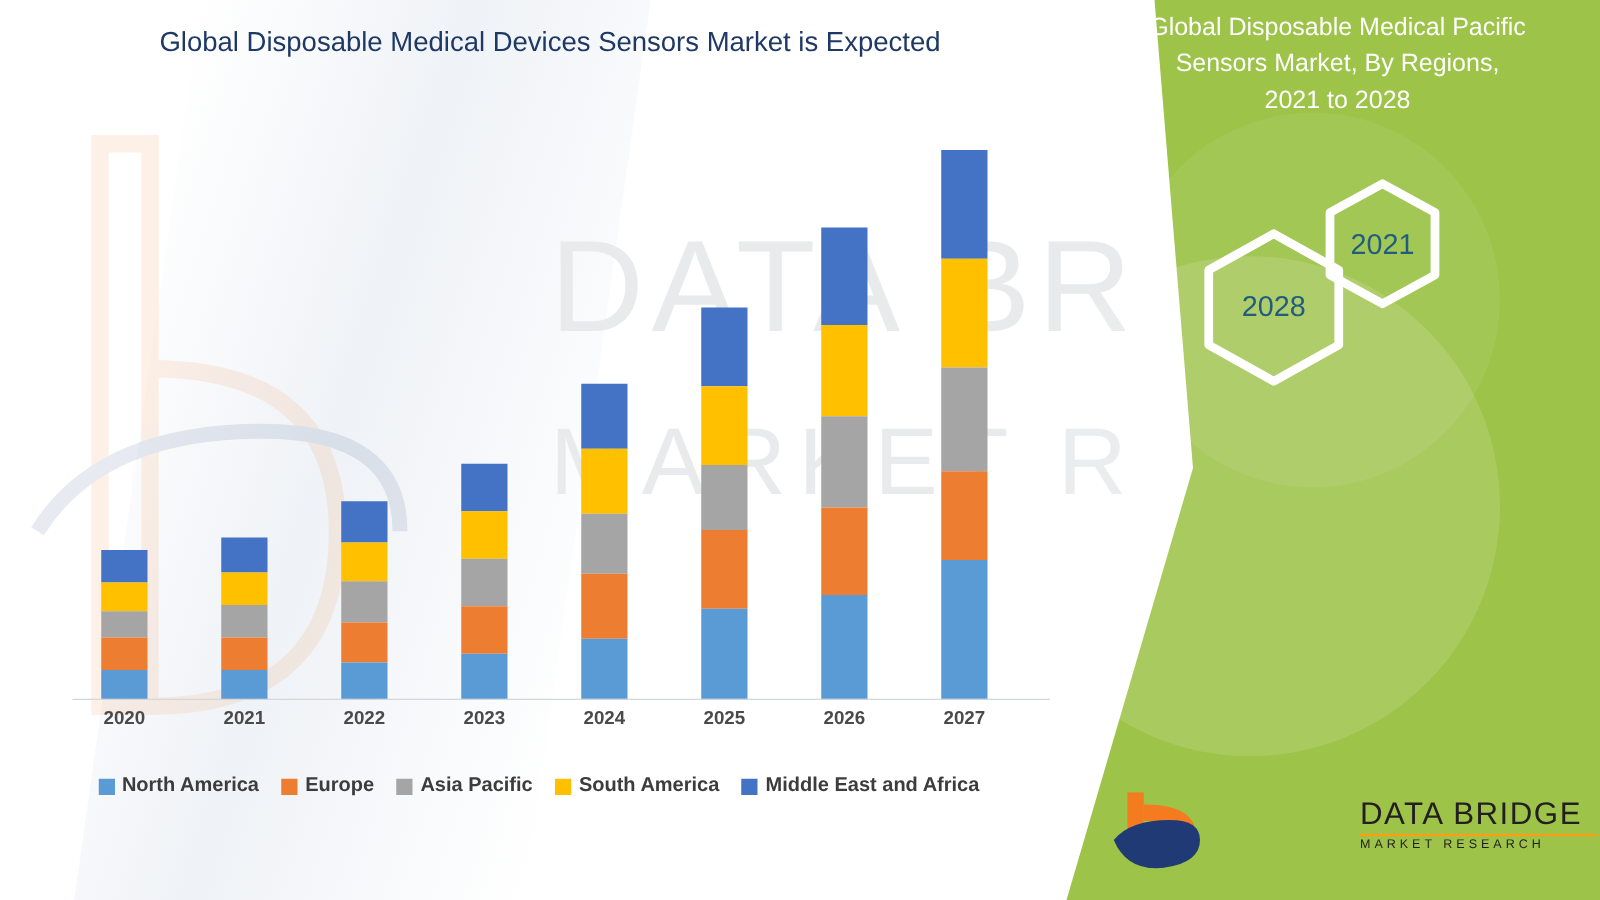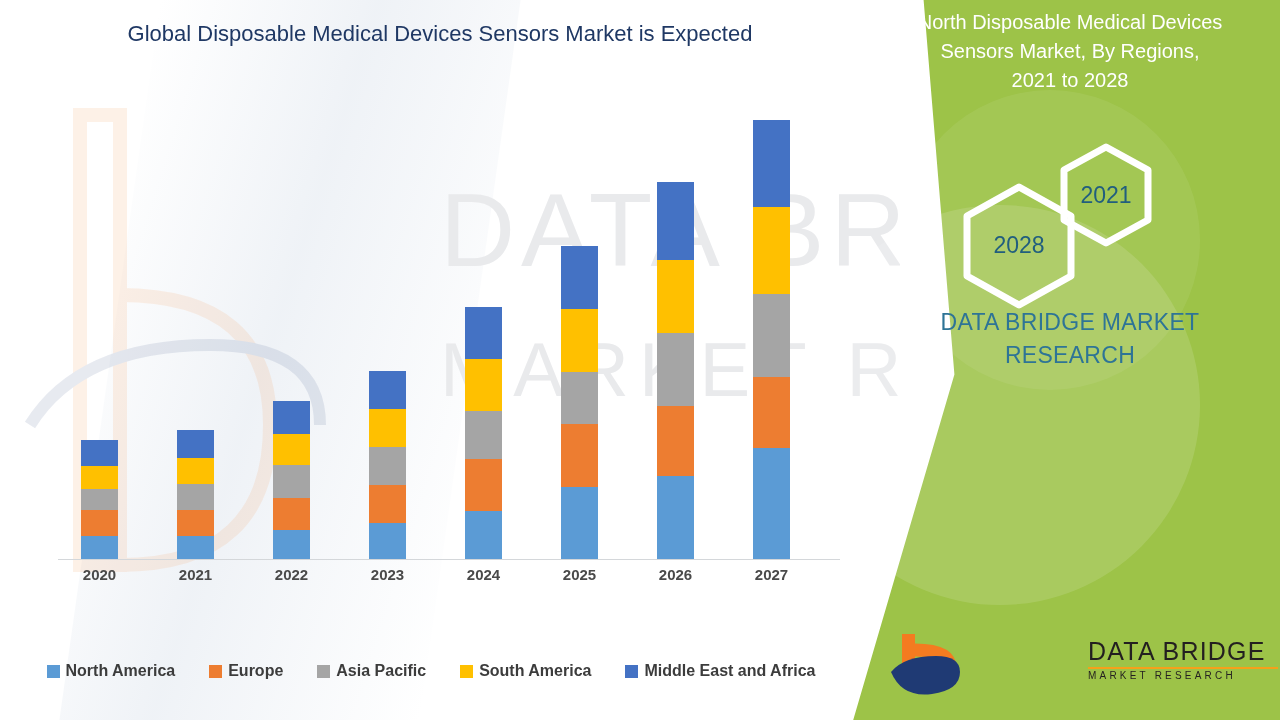--- a/index.html
+++ b/index.html
@@ -31,21 +31,21 @@
   .axis-line{position:absolute;left:18px;bottom:0;width:782px;height:1px;background:#d4d7da;}
   .bars{position:absolute;left:0;bottom:1px;width:800px;height:439px;}
   .bar{position:absolute;bottom:0;width:37px;}
   .seg{width:100%;display:block;}
 
   .xlabels{position:absolute;left:40px;top:566px;width:800px;height:28px;}
   .xlabel{position:absolute;top:0;width:60px;text-align:center;font-size:15px;font-weight:bold;color:#4a4a4a;}
 
   
   .legend{position:absolute;left:40px;top:616px;width:800px;height:26px;
-          display:flex;align-items:center;justify-content:center;gap:16px;margin-top:42px;}
+          display:flex;align-items:center;justify-content:center;gap:0;}
   .legend-item{display:flex;align-items:center;margin-right:18px;}
   .legend-swatch{width:13px;height:13px;margin-right:6px;flex:0 0 auto;}
   .legend-label{font-size:16px;font-weight:bold;color:#3c3c3c;white-space:nowrap;}
 
   
   .right-panel{position:absolute;right:0;top:0;width:440px;height:720px;overflow:hidden;}
   .green-shape{position:absolute;inset:0;background:#9DC348;
                clip-path:polygon(100% 0,100% 100%,3% 100%,26% 52%,19% 0);}
   .green-circle{position:absolute;left:-40px;top:205px;width:400px;height:400px;border-radius:50%;
                 background:rgba(255,255,255,.13);}
@@ -189,21 +189,21 @@
         </div>
       </div>
   </div>
 
   <div class="right-panel">
     <div class="green-shape"></div>
     <div class="green-circle"></div>
     <div class="green-circle2"></div>
 
     <div class="panel-title">
-      <div>North Disposable Medical Devices</div>
+      <div>Global Disposable Medical Pacific</div>
       <div>Sensors Market, By Regions,</div>
       <div>2021 to 2028</div>
     </div>
 
     <div class="hexwrap">
 
       <div class="hex" style="left:216px;top:2px;width:100px;height:106px;">
         <svg width="100" height="106" viewBox="0 0 100 106">
           <polygon points="50,5 92,28 92,78 50,101 8,78 8,28" fill="none" stroke="#ffffff" stroke-width="7" stroke-linejoin="round"></polygon>
         </svg>
@@ -211,24 +211,20 @@
       </div>
 
       <div class="hex" style="left:118px;top:42px;width:122px;height:128px;">
         <svg width="122" height="128" viewBox="0 0 122 128">
           <polygon points="61,5 113,34 113,94 61,123 9,94 9,34" fill="none" stroke="#ffffff" stroke-width="7" stroke-linejoin="round"></polygon>
         </svg>
         <div class="hex-label" style="top:50px;">2028</div>
       </div>
     </div>
 
-    <div class="brand-line">
-      <div>DATA BRIDGE MARKET</div>
-      <div>RESEARCH</div>
-    </div>
   </div>
 
   <svg class="logo" viewBox="0 0 230 74">
     <path d="M14 6 L14 58 L27 58 L27 6 Z" fill="#F47B20"></path>
     <path d="M27 22 Q62 22 62 40 Q62 58 27 58" fill="none" stroke="#F47B20" stroke-width="13"></path>
     <path d="M3 44 Q16 28 48 28 Q72 28 72 44 Q72 62 44 66 Q14 70 3 44 Z" fill="#1F3A74"></path>
     <path d="M30 30 L30 66 L43 66 L43 30 Z" fill="#1F3A74"></path>
   </svg>
   <div class="logo-text">
     <div class="logo-main">DATA BRIDGE</div>

